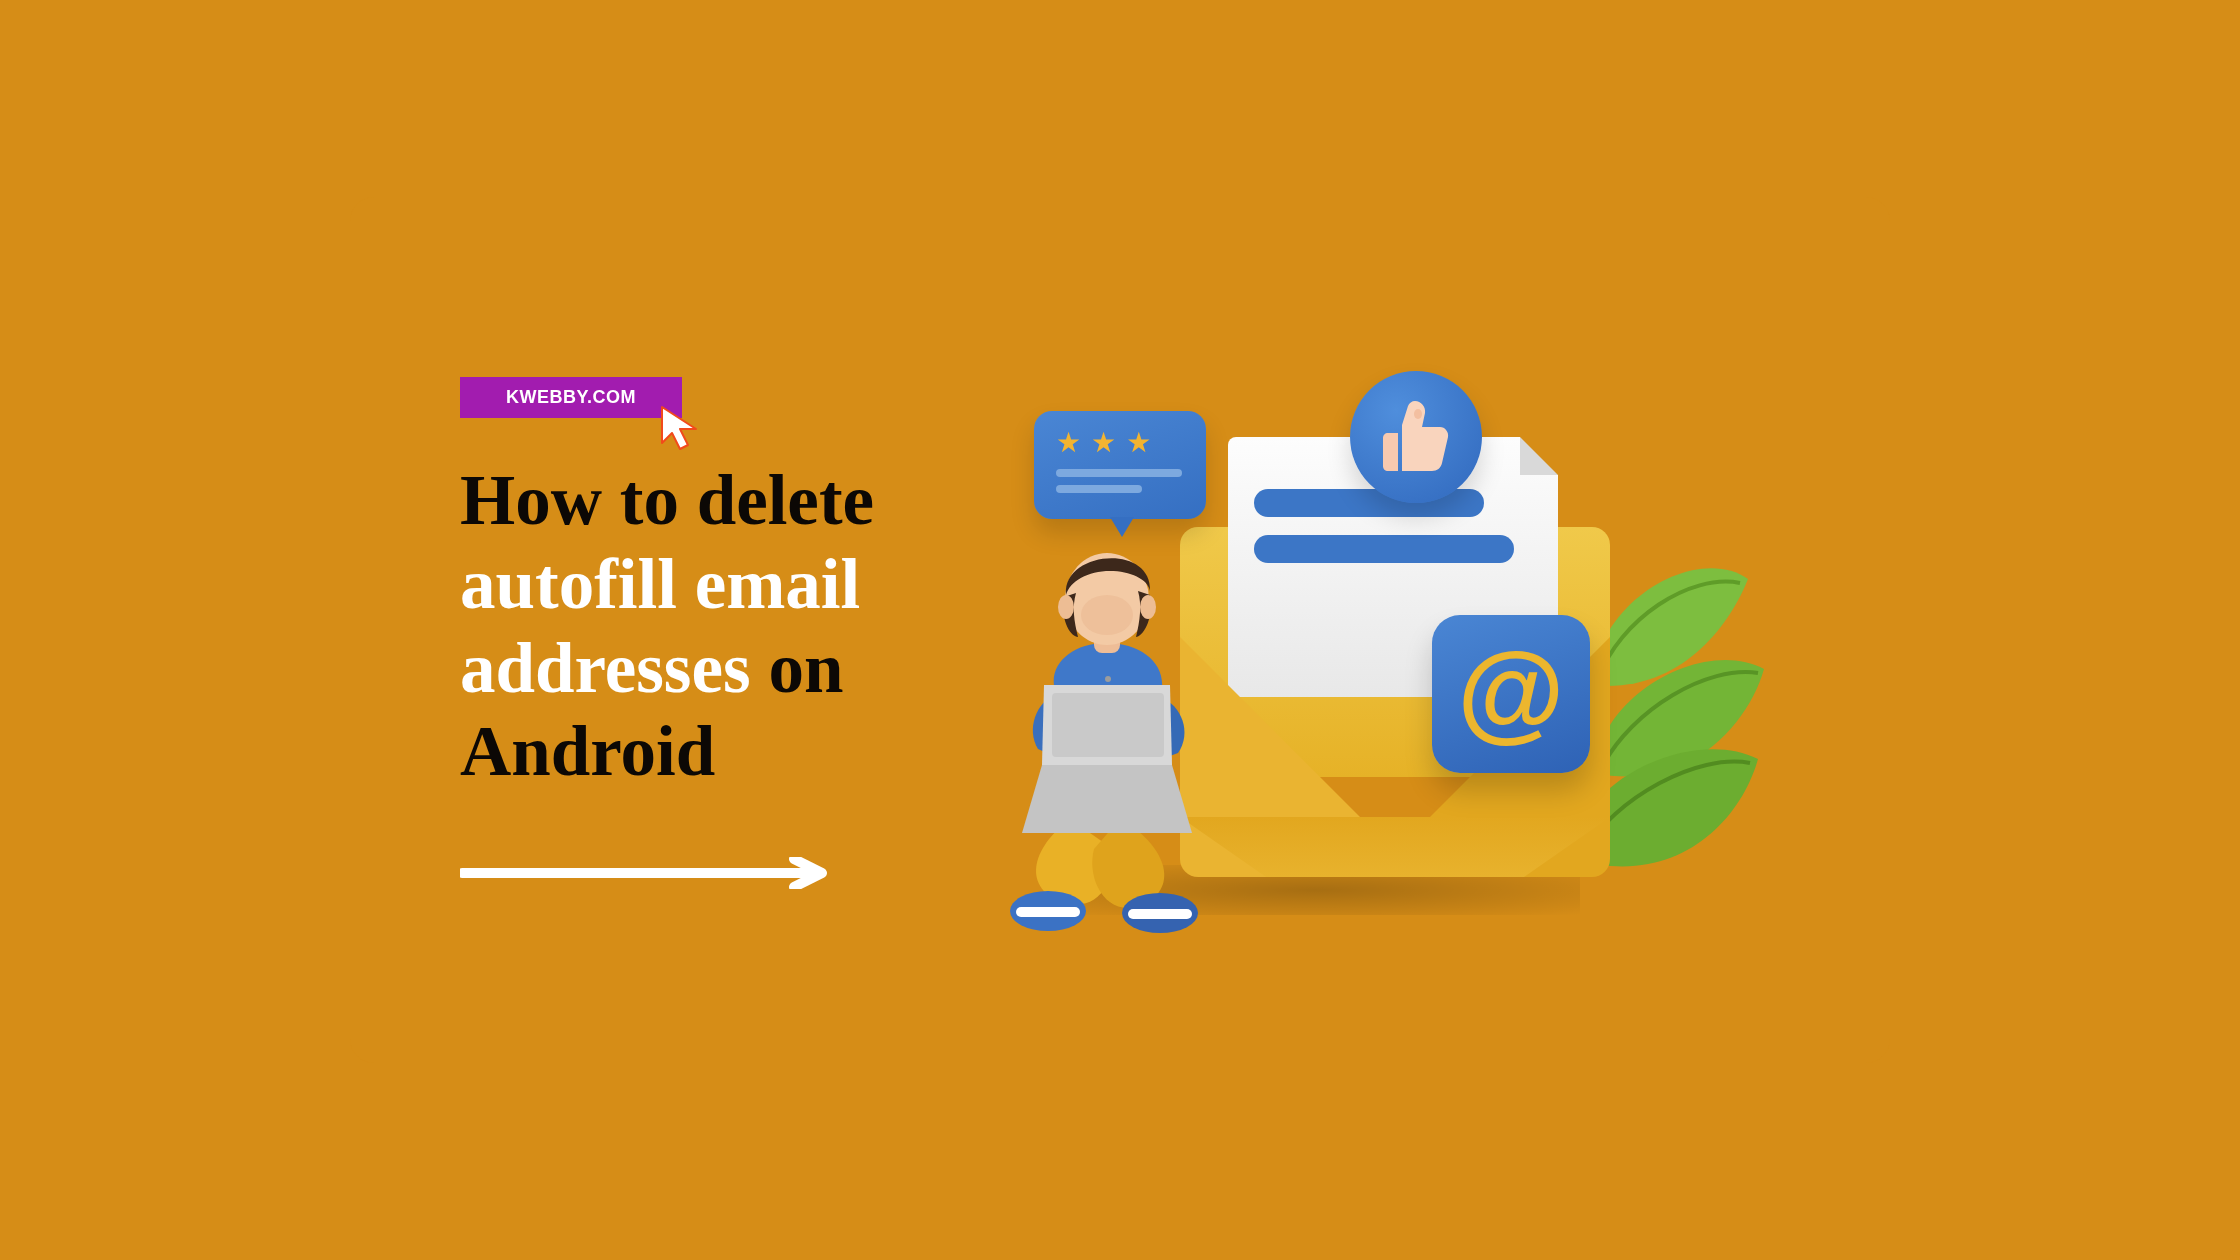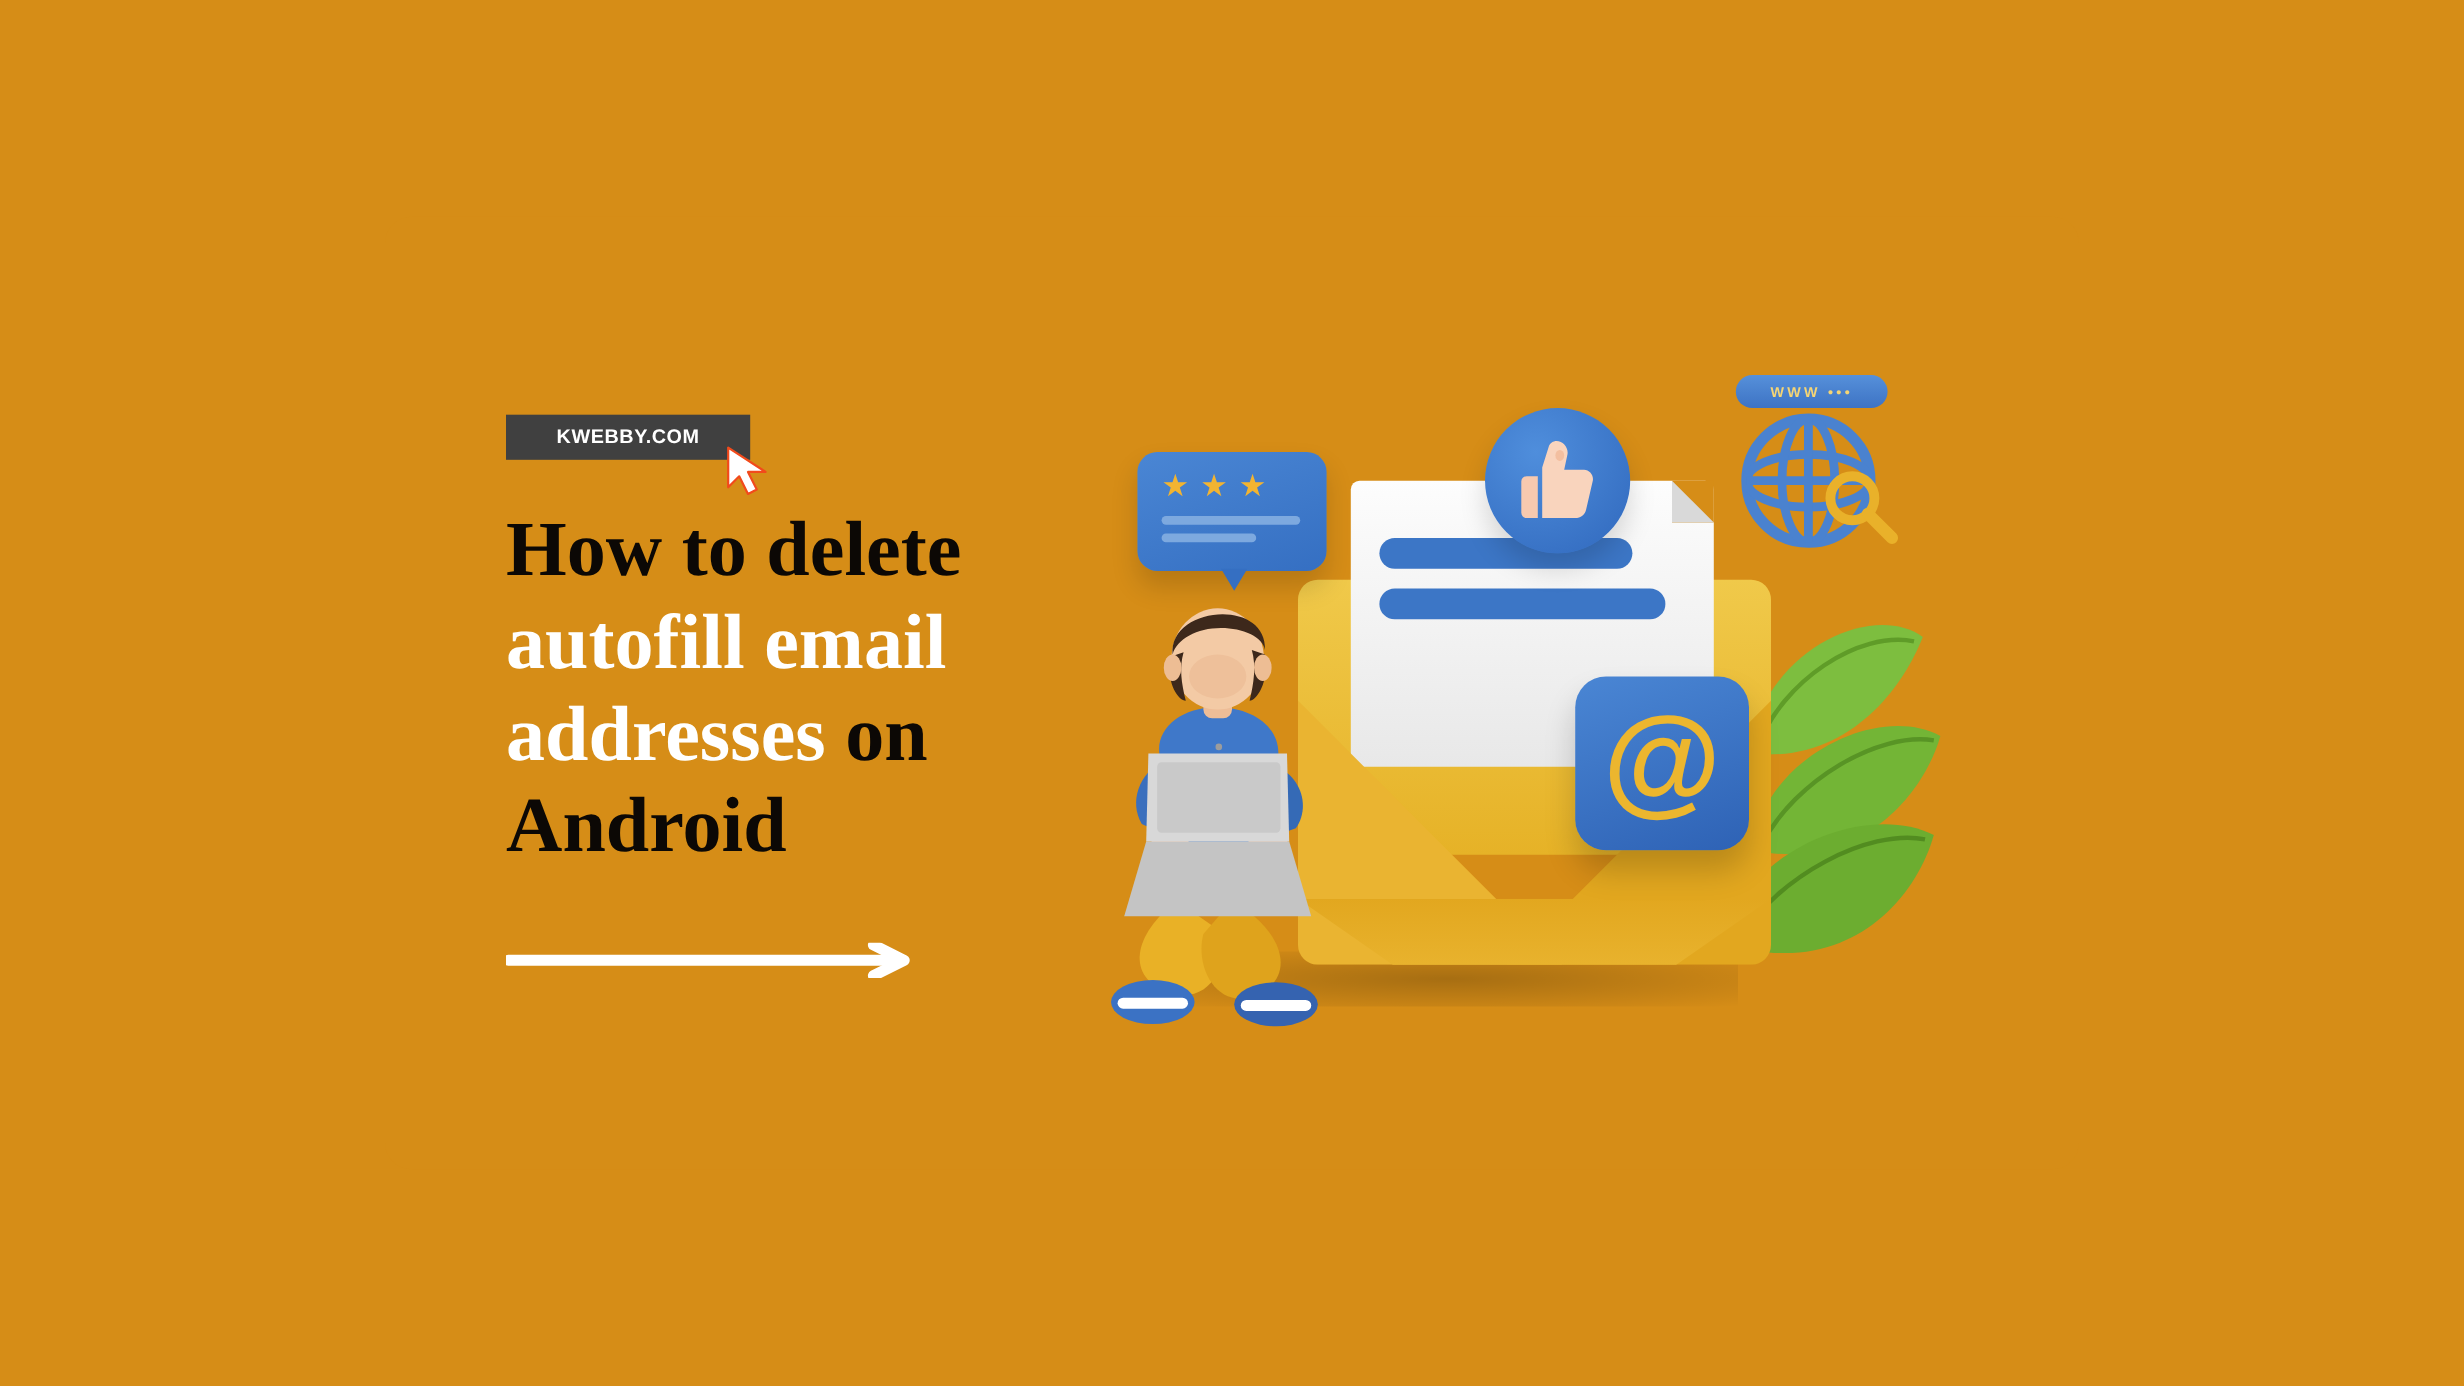--- a/index.html
+++ b/index.html
@@ -26,21 +26,21 @@
       height: 866px;
       background: #d68d17;
       border-radius: 24px;
     }
 
     
     .brand-tag {
       position: absolute;
       top: 180px;
       left: 110px;
-      background: #404040;
+      background: #a21caf;
       color: #fff;
       font-family: 'Arial Black', Arial, sans-serif;
       font-weight: 900;
       font-size: 18px;
       letter-spacing: 0.5px;
       padding: 10px 46px 10px 46px;
     }
 
     .cursor-icon {
       position: absolute;
@@ -388,36 +388,20 @@
         <span class="star">★</span>
       </div>
       <div class="review-line w1"></div>
       <div class="review-line w2"></div>
     </div>
 
     <div class="at-tile">
       <span class="at-symbol">@</span>
     </div>
 
-    <div class="globe-wrap">
-      <div class="www-bar">
-        <span>WWW  •••</span>
-      </div>
-      <svg class="globe" width="124" height="124" viewBox="0 0 124 124">
-        <circle cx="62" cy="62" r="56" fill="none" stroke="#4a82cf" stroke-width="10"></circle>
-        <ellipse cx="62" cy="62" rx="56" ry="24" fill="none" stroke="#4a82cf" stroke-width="8"></ellipse>
-        <ellipse cx="62" cy="62" rx="24" ry="56" fill="none" stroke="#4a82cf" stroke-width="8"></ellipse>
-        <line x1="6" y1="62" x2="118" y2="62" stroke="#4a82cf" stroke-width="8"></line>
-        <line x1="62" y1="6" x2="62" y2="118" stroke="#4a82cf" stroke-width="8"></line>
-      </svg>
-      <svg class="magnifier" width="70" height="70" viewBox="0 0 70 70">
-        <circle cx="26" cy="26" r="20" fill="none" stroke="#e9b12a" stroke-width="9"></circle>
-        <line x1="40" y1="40" x2="62" y2="62" stroke="#e9b12a" stroke-width="11" stroke-linecap="round"></line>
-      </svg>
-    </div>
 
     <div class="character">
       <svg width="290" height="400" viewBox="0 0 290 400">
 
         <path d="M110 282 C 70 312, 62 352, 104 366 C 140 376, 158 340, 150 310 Z" fill="#e9b126"></path>
         <path d="M160 282 C 204 306, 222 350, 182 368 C 146 382, 126 342, 134 312 Z" fill="#dfa31c"></path>
 
         <ellipse cx="88" cy="374" rx="38" ry="20" fill="#3b72c4"></ellipse>
         <rect x="56" y="370" width="64" height="10" rx="5" fill="#ffffff"></rect>
         <ellipse cx="200" cy="376" rx="38" ry="20" fill="#3563b0"></ellipse>

